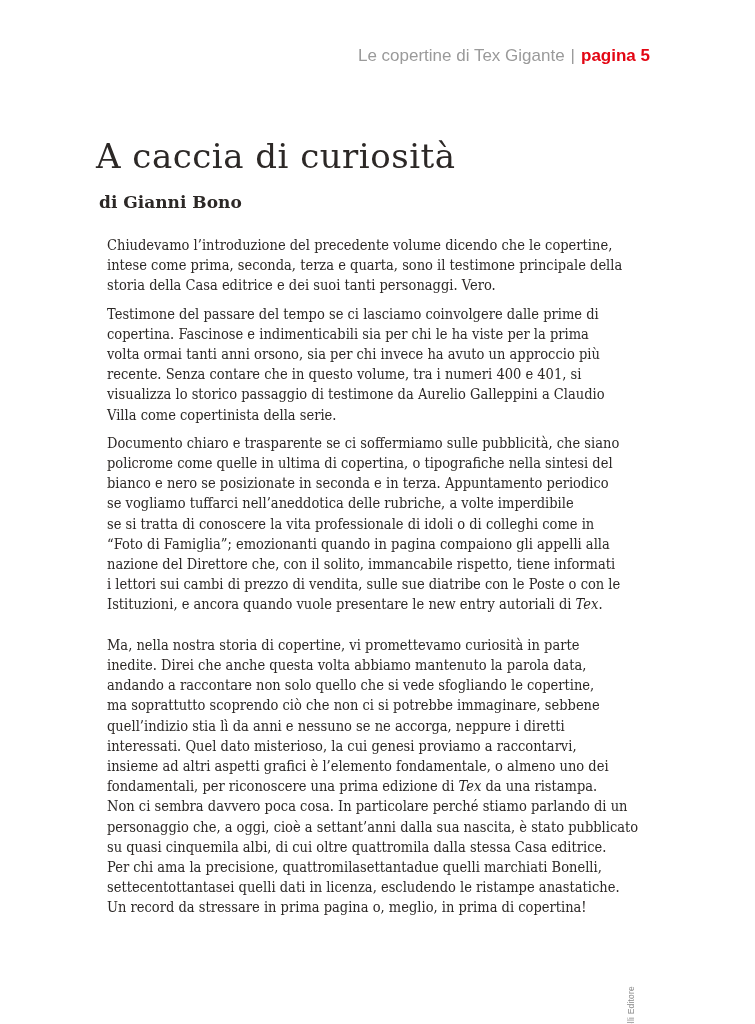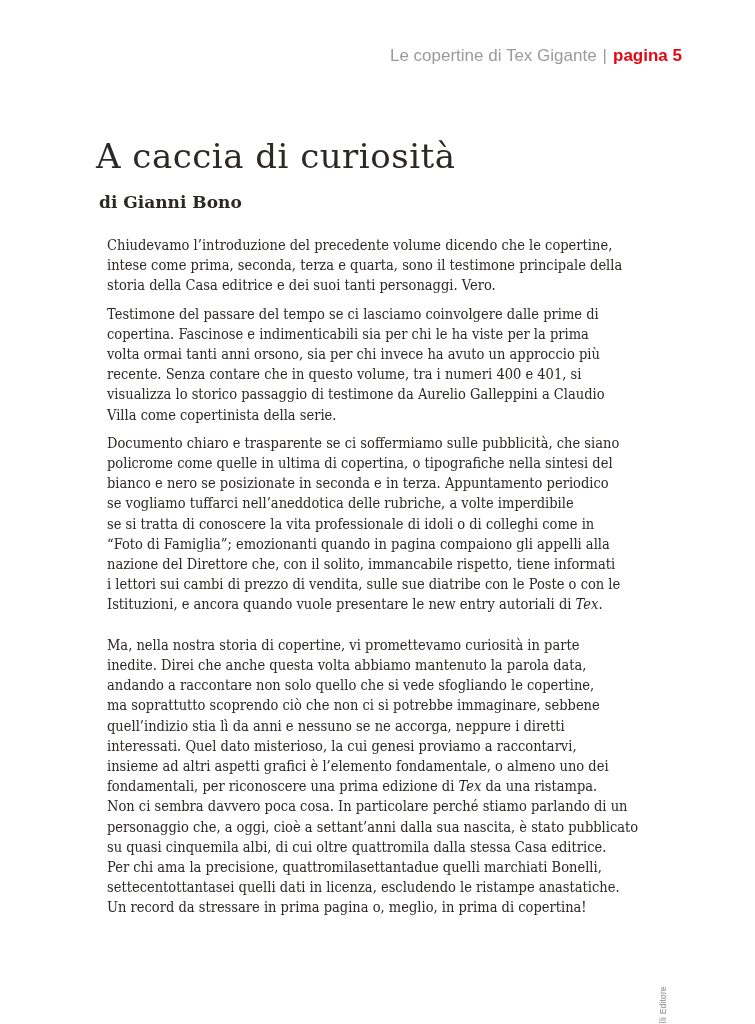--- a/index.html
+++ b/index.html
@@ -7,21 +7,20 @@
     padding: 0;
     background: #ffffff;
   }
   .page {
     position: relative;
     width: 678px;
     height: 1024px;
     background: #ffffff;
     overflow: hidden;
     font-family: "DejaVu Serif", serif;
-    padding-left: 32px;
   }
   
   .running-head {
     position: absolute;
     top: 47px;
     right: 28px;
     font-family: "Liberation Sans", sans-serif;
     font-size: 17px;
     line-height: 1;
     color: var(--header-gray, #9a9a9a);

